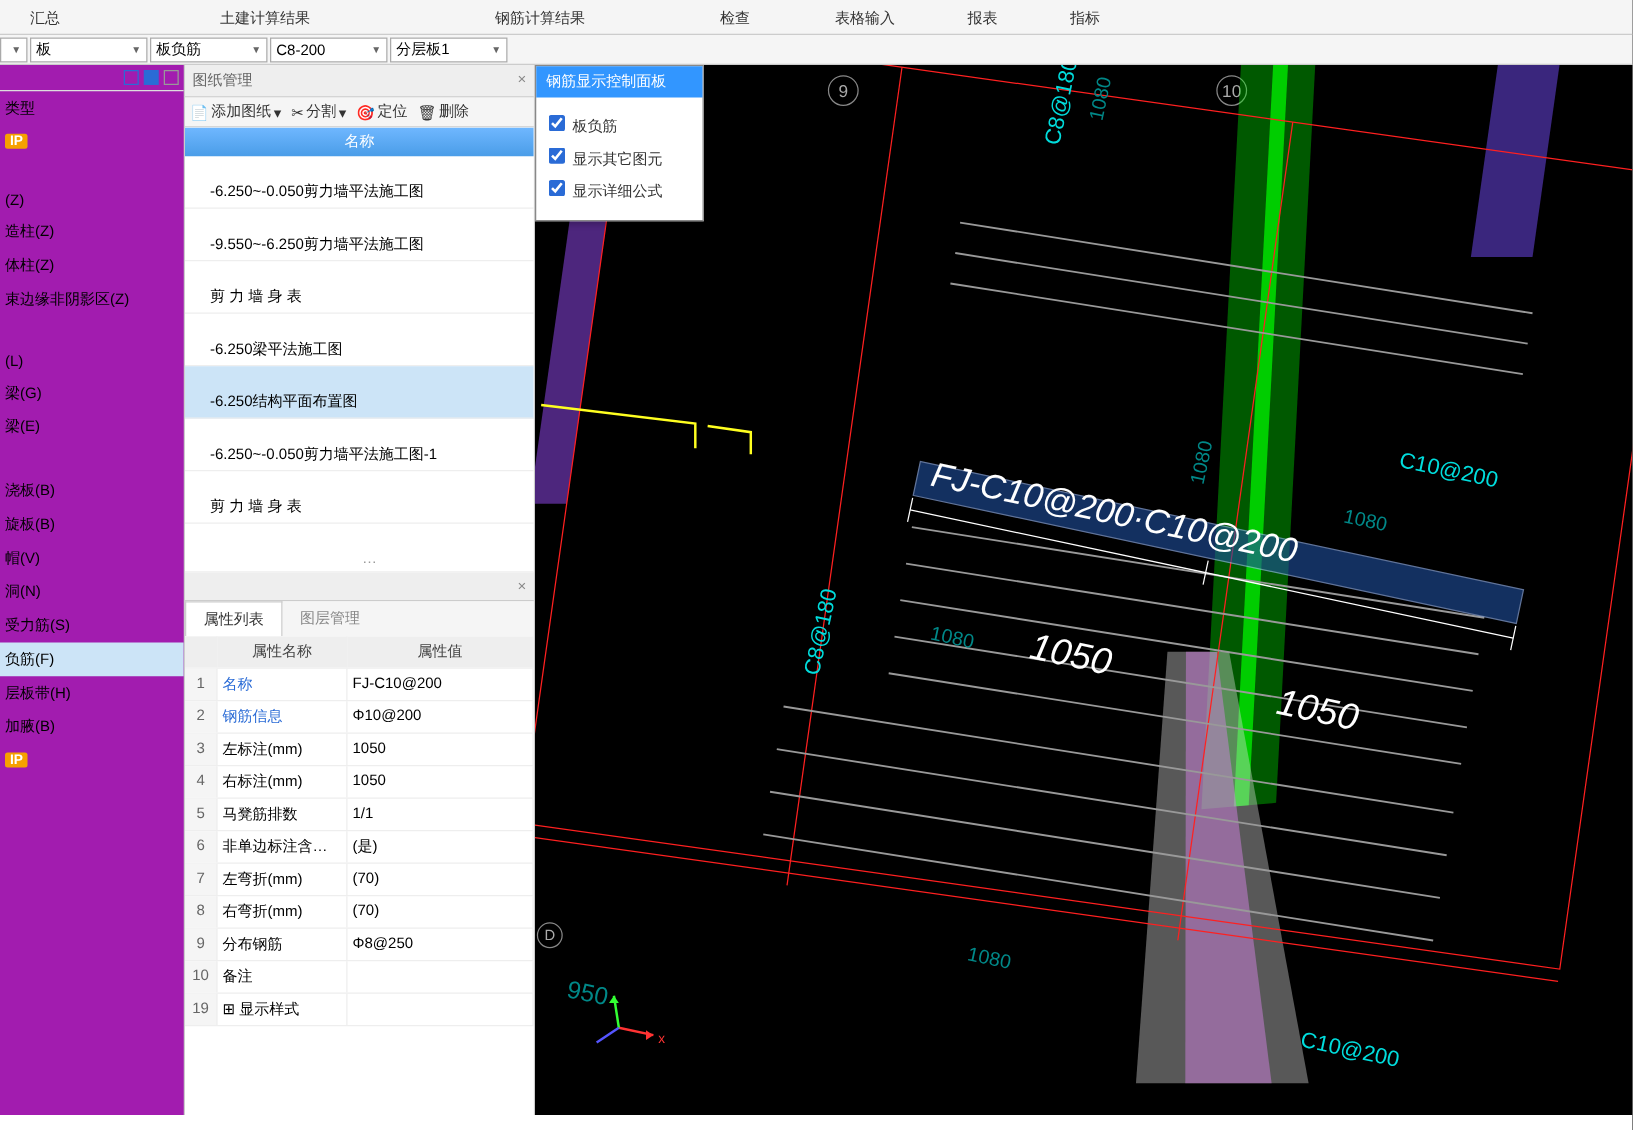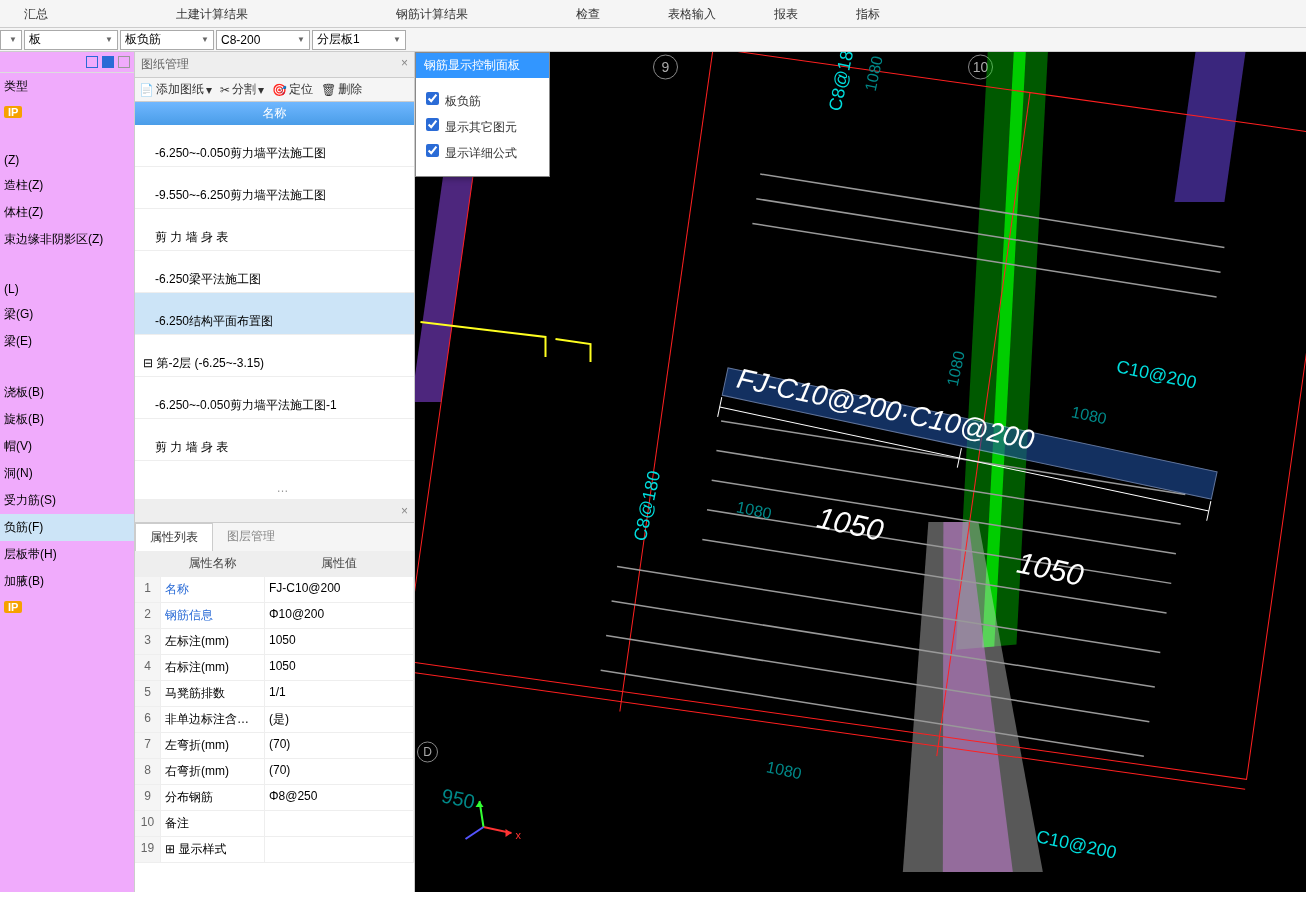--- a/index.html
+++ b/index.html
@@ -41,22 +41,22 @@
   justify-content: space-between;
   padding: 0 4px;
   margin-right: 2px;
 }
 .selector .arrow { font-size: 8px; color: #666; }
 .main-area {
   display: flex;
   height: 840px;
 }
 .left-sidebar {
-  width: 135px;
-  background: #f0abfc;
+  width: 148px;
+  background: #a21caf;
   border-right: 1px solid #ccc;
   overflow: hidden;
 }
 .left-item {
   padding: 5px 4px;
   white-space: nowrap;
   overflow: hidden;
 }
 .left-item.sel { background: #cce4f7; }
 .vip-badge {
@@ -227,21 +227,20 @@
       <span class="toolbar-btn">🎯 <span>定位</span></span>
       <span class="toolbar-btn">🗑 <span>删除</span></span>
     </div>
     <div class="drawing-list">
       <div class="col-header">名称</div>
       <div class="tree-row">-6.250~-0.050剪力墙平法施工图</div>
       <div class="tree-row">-9.550~-6.250剪力墙平法施工图</div>
       <div class="tree-row">剪 力 墙 身 表</div>
       <div class="tree-row">-6.250梁平法施工图</div>
       <div class="tree-row sel">-6.250结构平面布置图</div>
-      <div class="tree-row group">⊟ <span>第-2层 (-6.25~-3.15)</span></div>
       <div class="tree-row">-6.250~-0.050剪力墙平法施工图-1</div>
       <div class="tree-row">剪 力 墙 身 表</div>
       <div class="tree-row" style="color:#999;text-align:center">…</div>
     </div>
 
     <div class="panel-title">
       <span></span>
         <span class="close-x">×</span>
     </div>
     <div class="tab-row">

